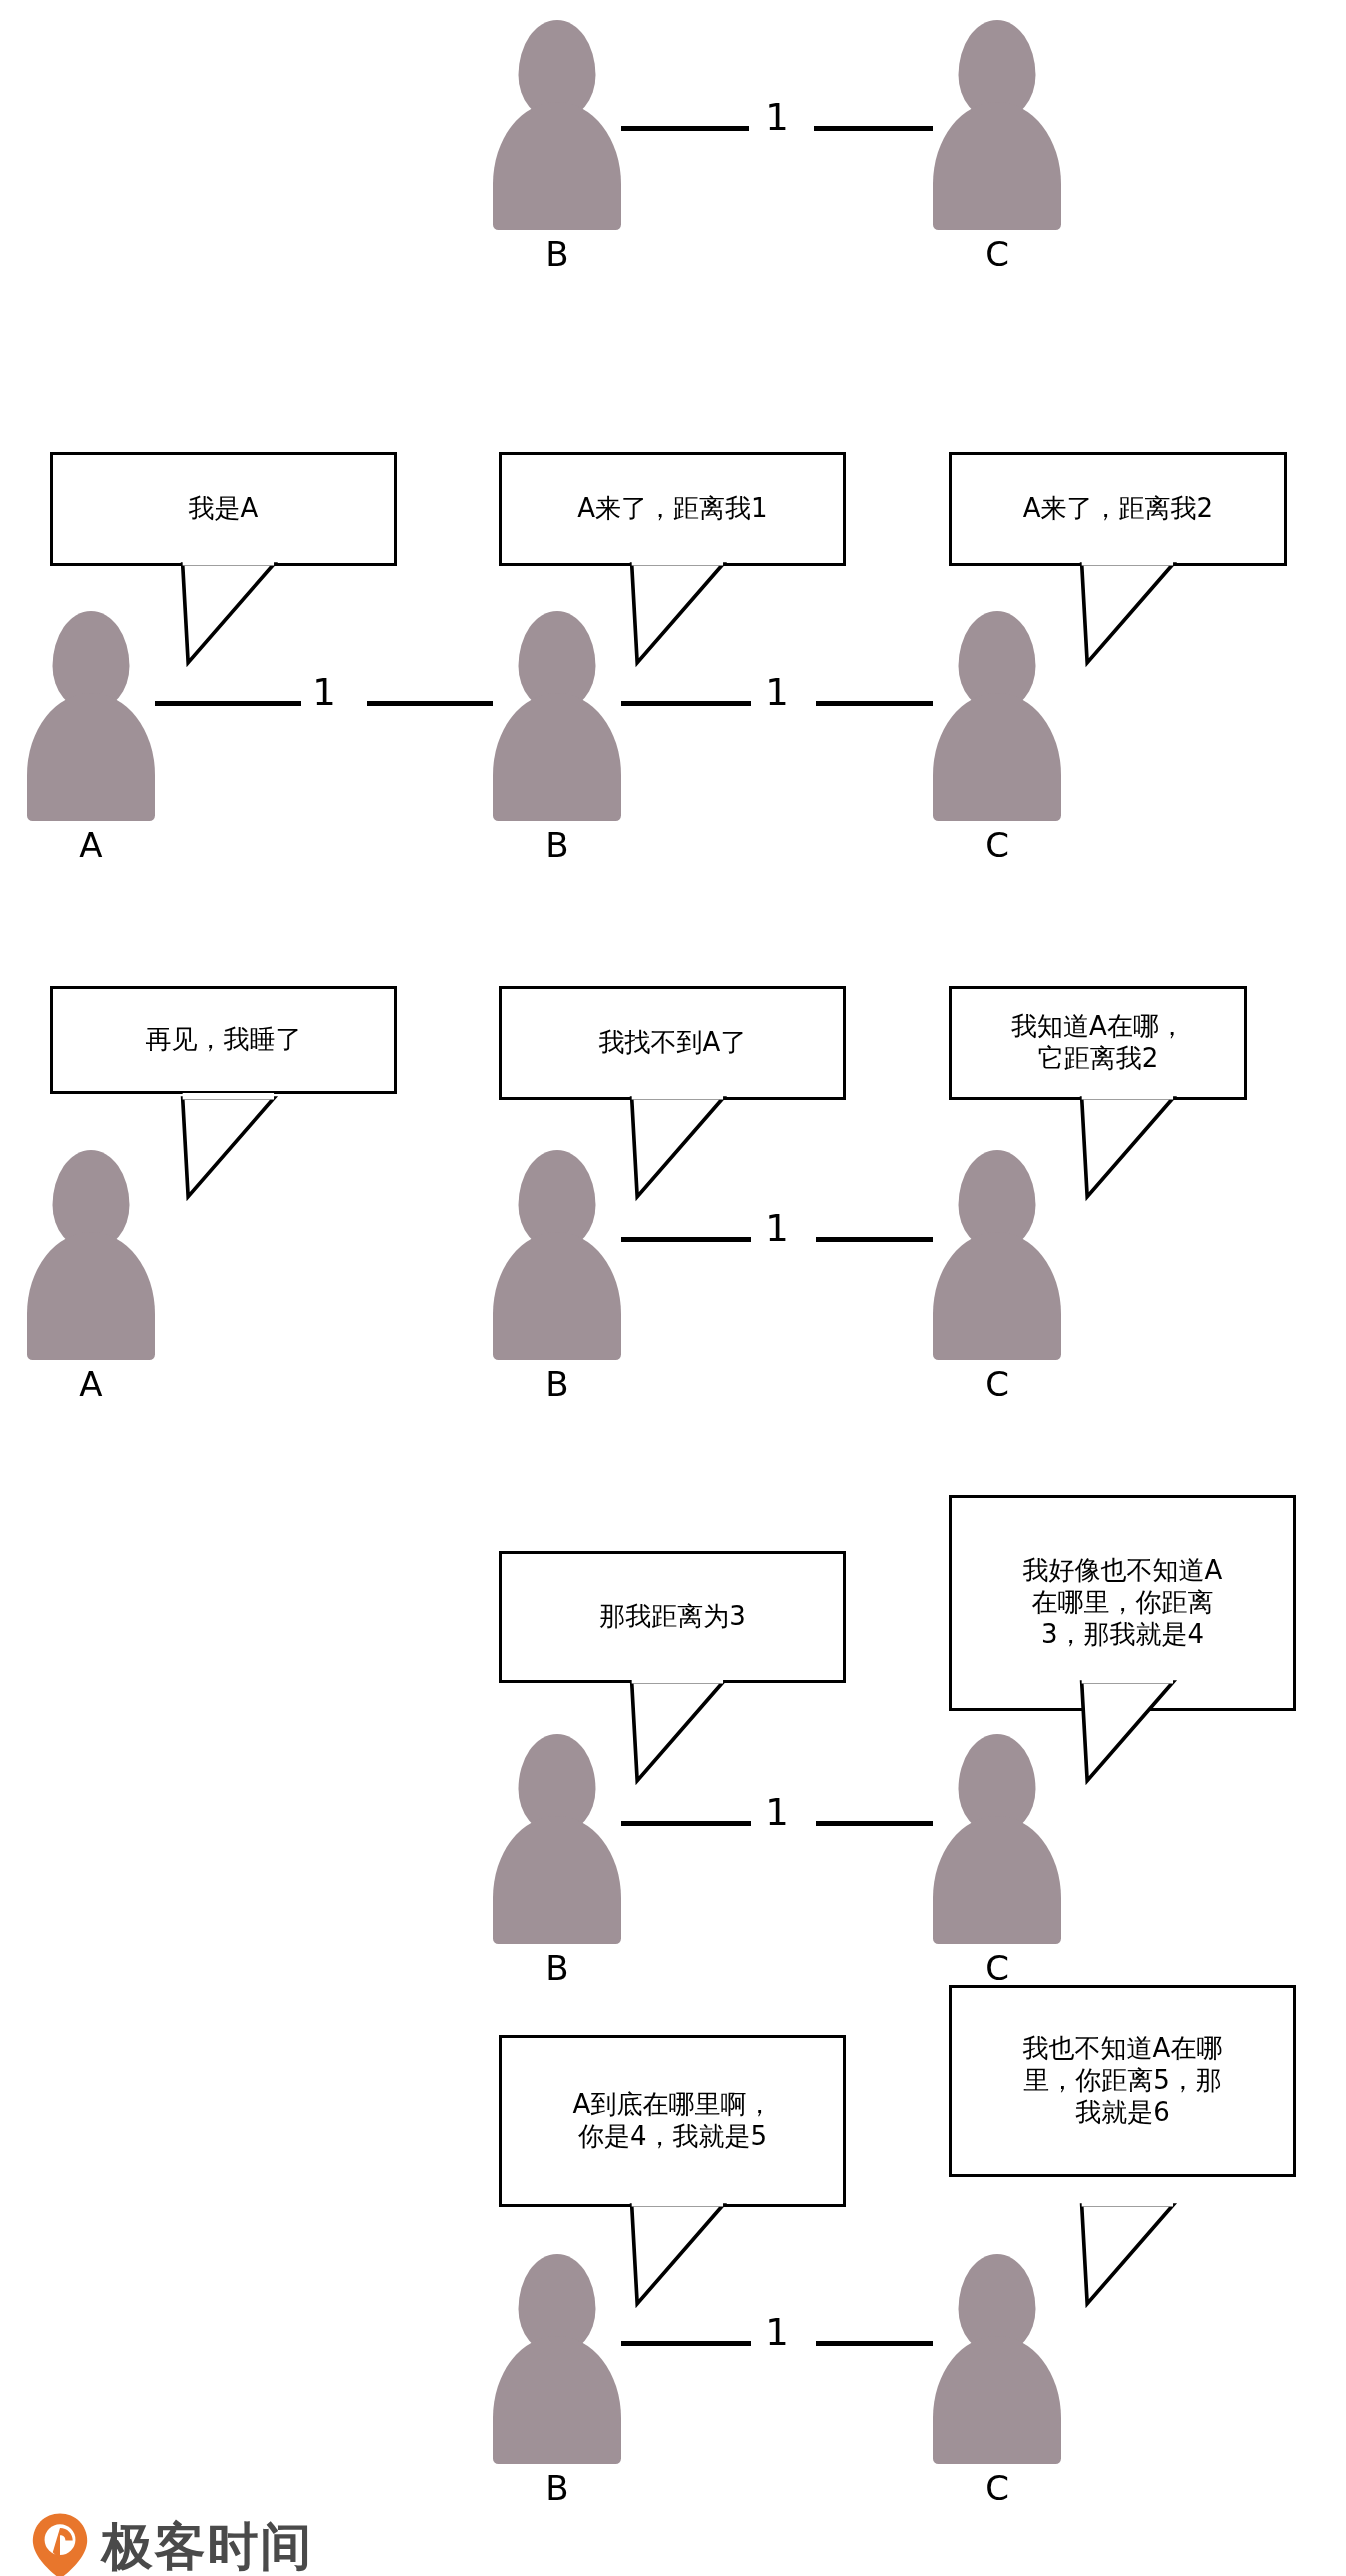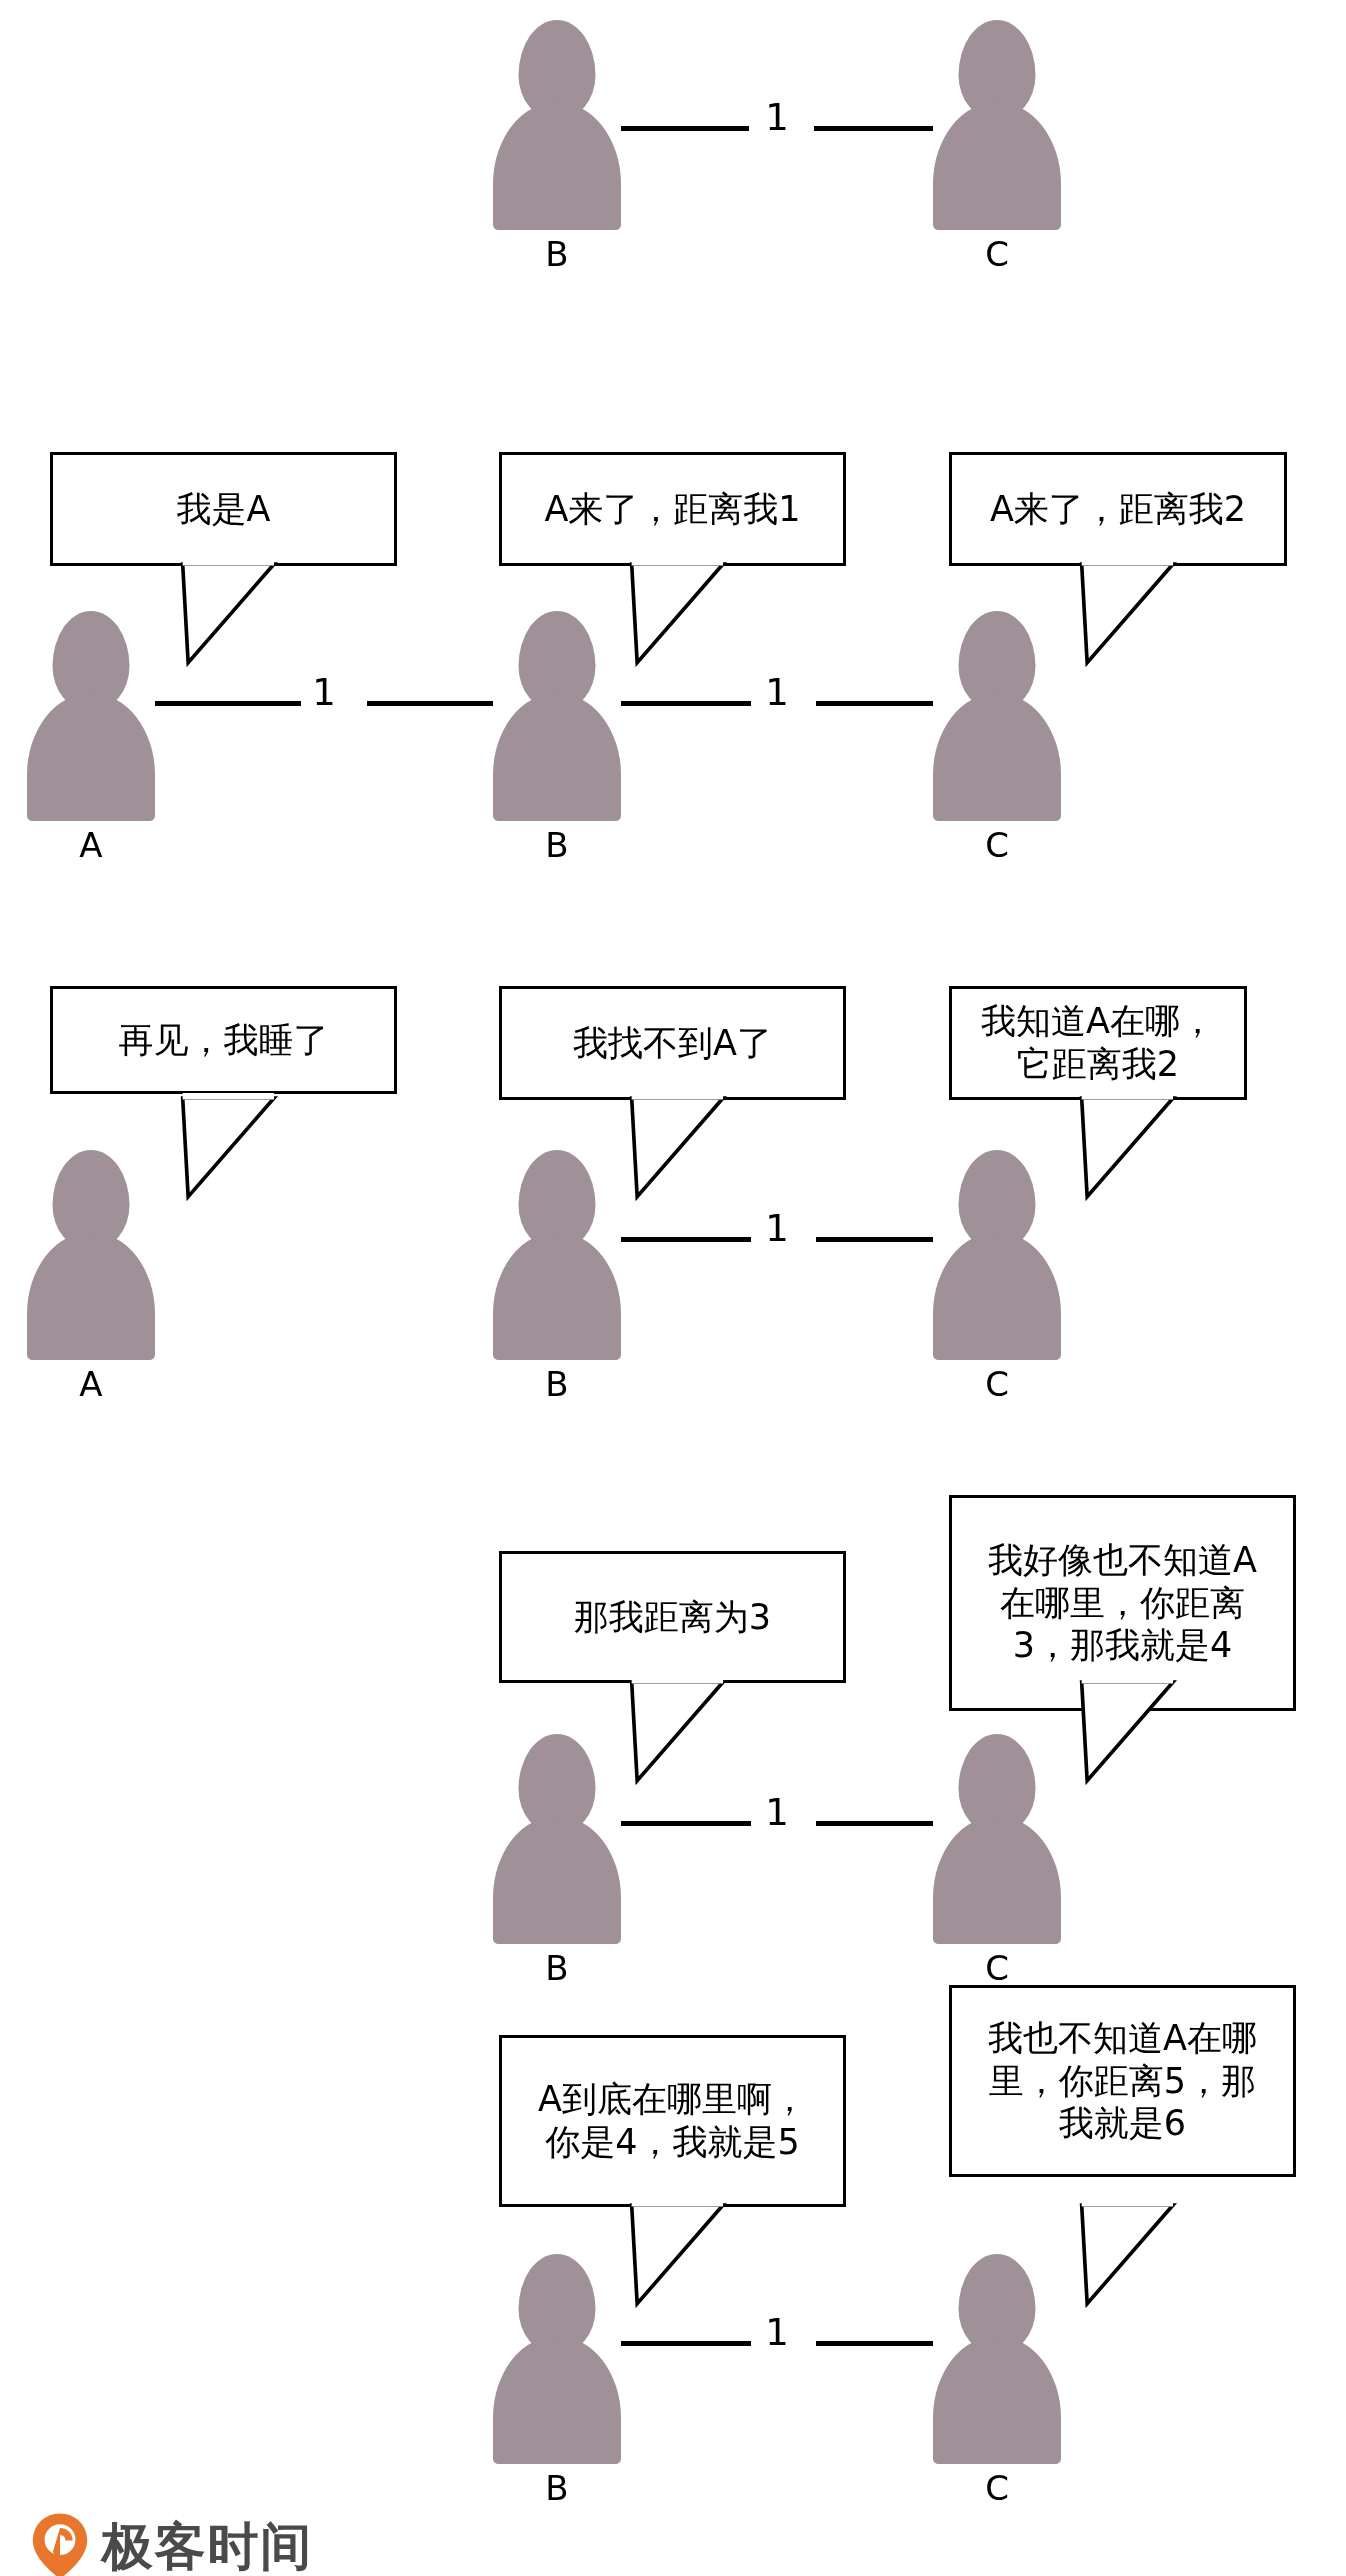--- a/index.html
+++ b/index.html
@@ -30,21 +30,21 @@
   .link .seg{position:absolute;top:0;height:4.6px;background:#000;}
   .link .dist{
     position:absolute;top:-27px;left:50%;transform:translateX(-50%);
     font-size:37px;color:#000;line-height:1;
   }
 
   
   .bubble{position:absolute;box-sizing:border-box;
     border:3.7px solid #000;background:#fff;
     display:flex;align-items:center;justify-content:center;
-    text-align:center;color:#000;font-size:35px;line-height:1.22;
+    text-align:center;color:#000;font-size:26px;line-height:1.22;
     padding:5.5px 9px;}
   .bubble .btxt{display:block;white-space:pre-line;}
   .tail{position:absolute;overflow:visible;pointer-events:none;}
 
   
   .logo{position:absolute;display:flex;align-items:center;gap:12.8px;}
   .logo .pin{position:relative;width:58px;height:68px;}
   .logo .logotext{font-size:51px;font-weight:bold;color:#4a4a4a;
     letter-spacing:1.8px;line-height:1;}
 </style>

